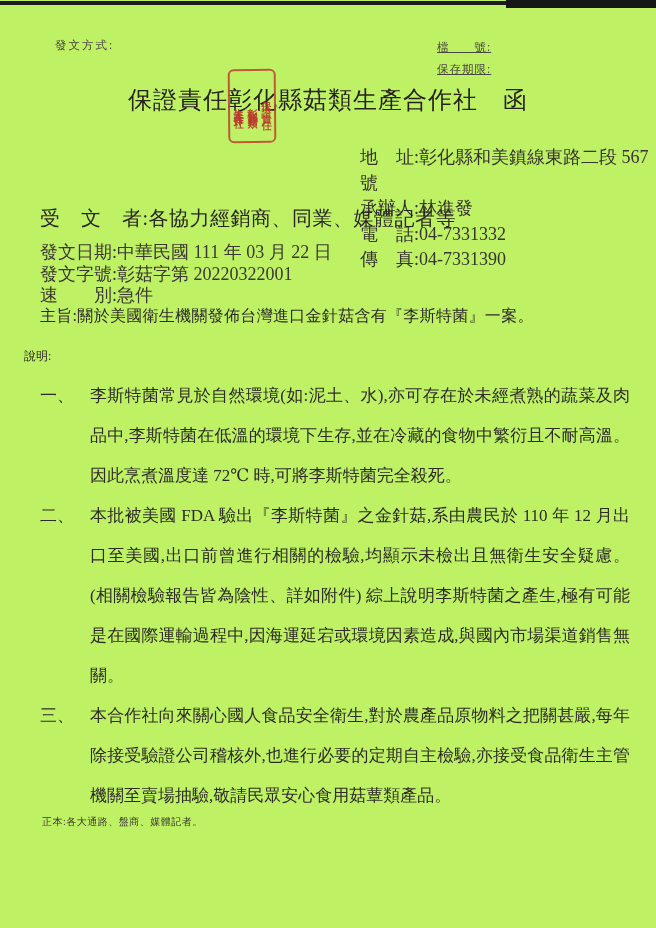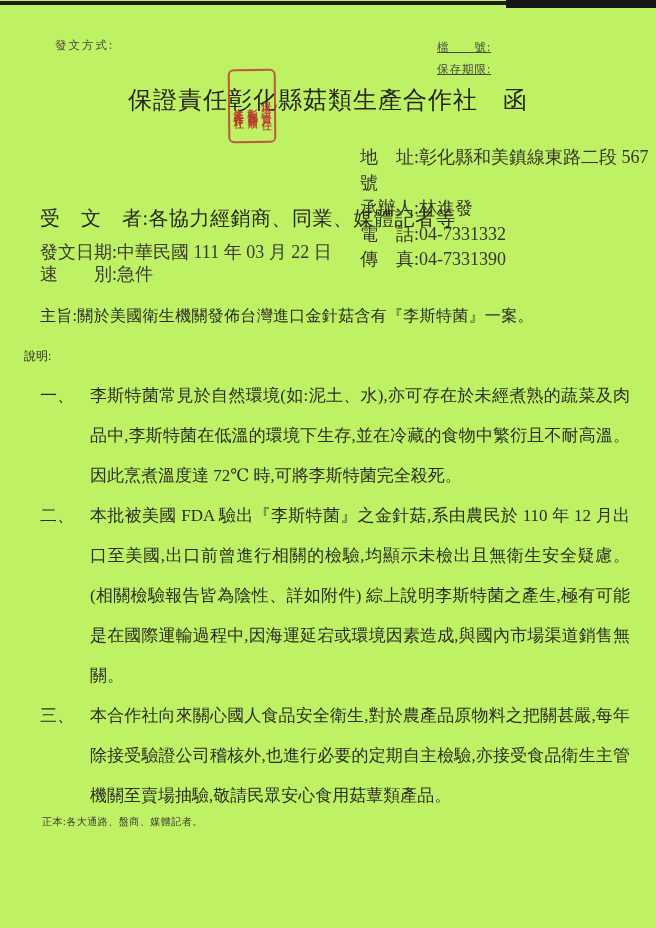--- a/index.html
+++ b/index.html
@@ -177,20 +177,21 @@
     <div>地　址:彰化縣和美鎮線東路二段 567 號</div>
     <div>承辦人:林進發</div>
     <div>電　話:04-7331332</div>
     <div>傳　真:04-7331390</div>
   </div>
 
   <div class="recipient">受　文　者:各協力經銷商、同業、媒體記者等</div>
 
   <div class="meta">
     <div>發文日期:中華民國 111 年 03 月 22 日</div>
+    <div>發文字號:彰菇字第 20220322001</div>
     <div>速　　別:急件</div>
   </div>
 
   <div class="subject">主旨:關於美國衛生機關發佈台灣進口金針菇含有『李斯特菌』一案。</div>
 
   <div class="explain">說明:</div>
 
   <div class="items">
     <div class="item">
       <span class="marker">一、</span>

